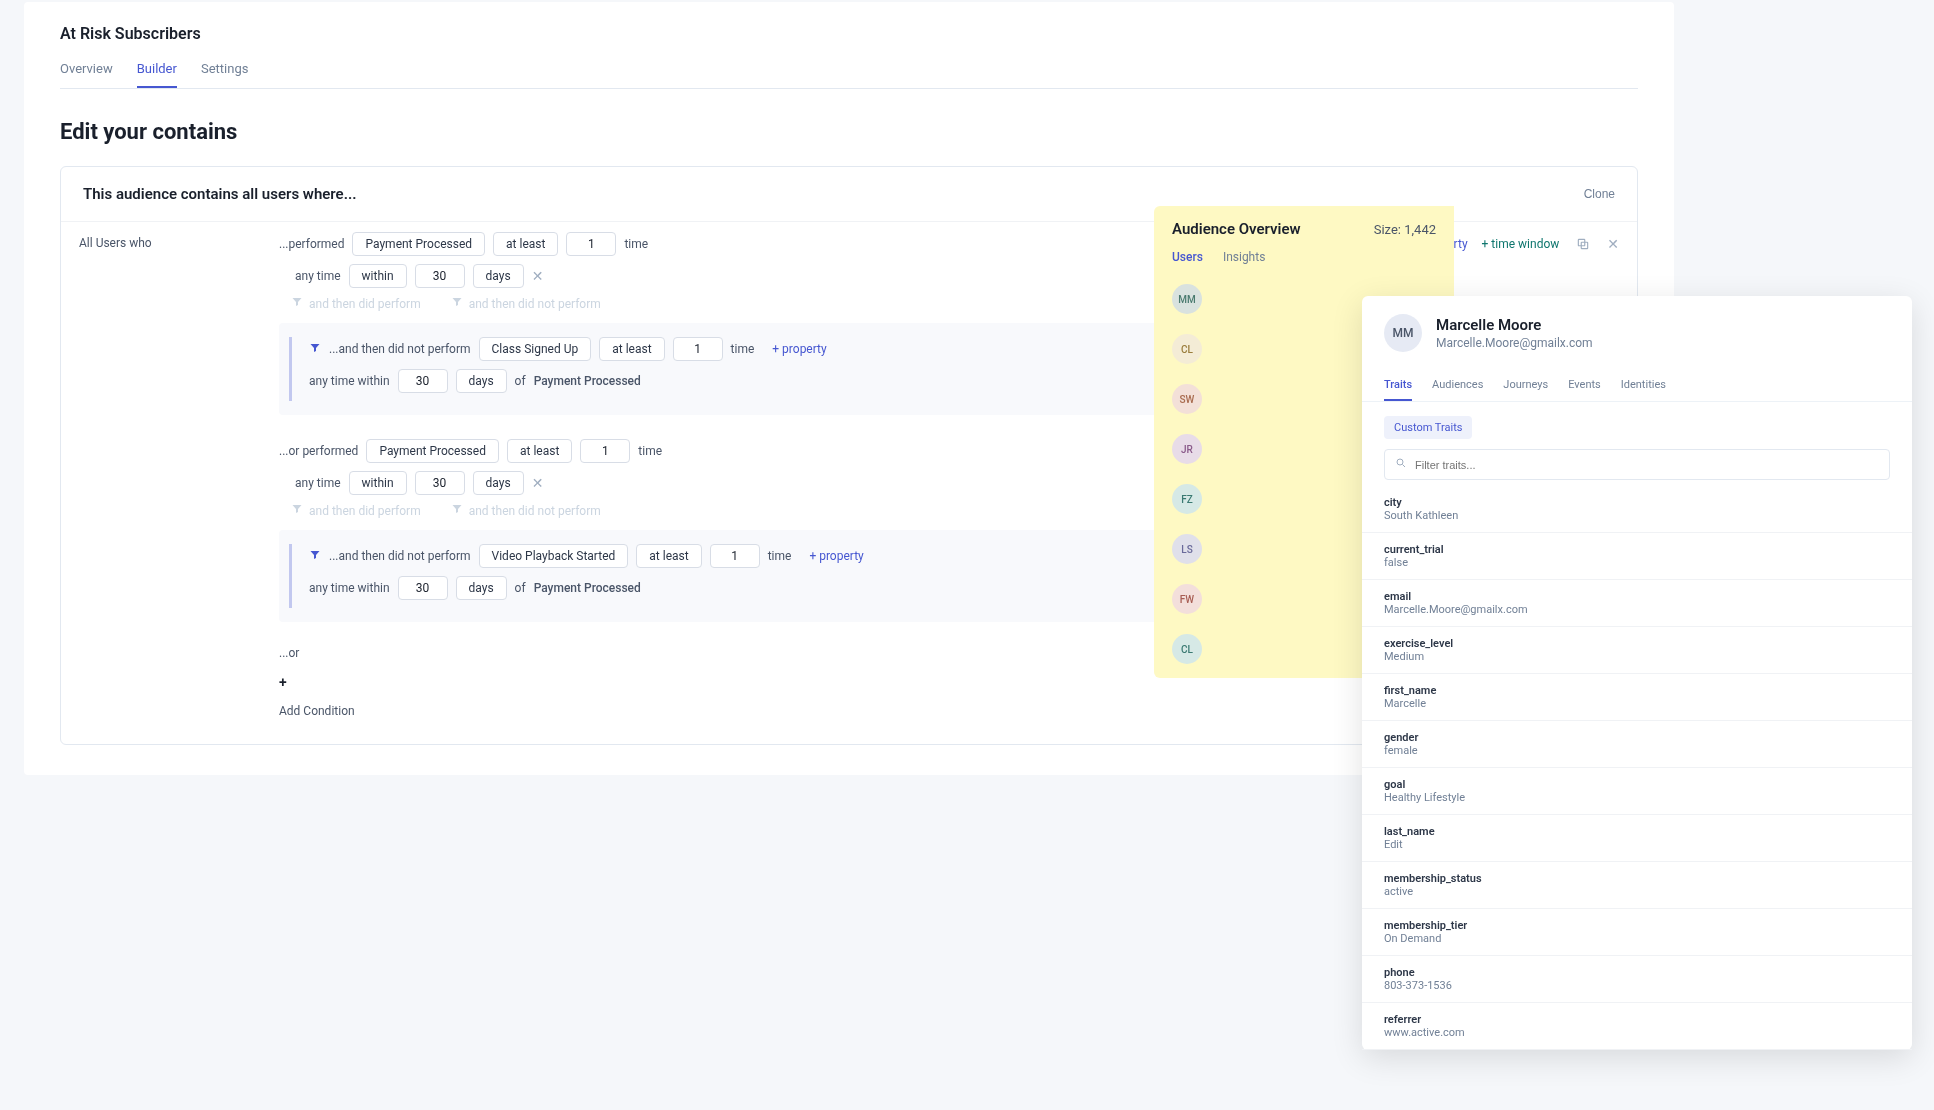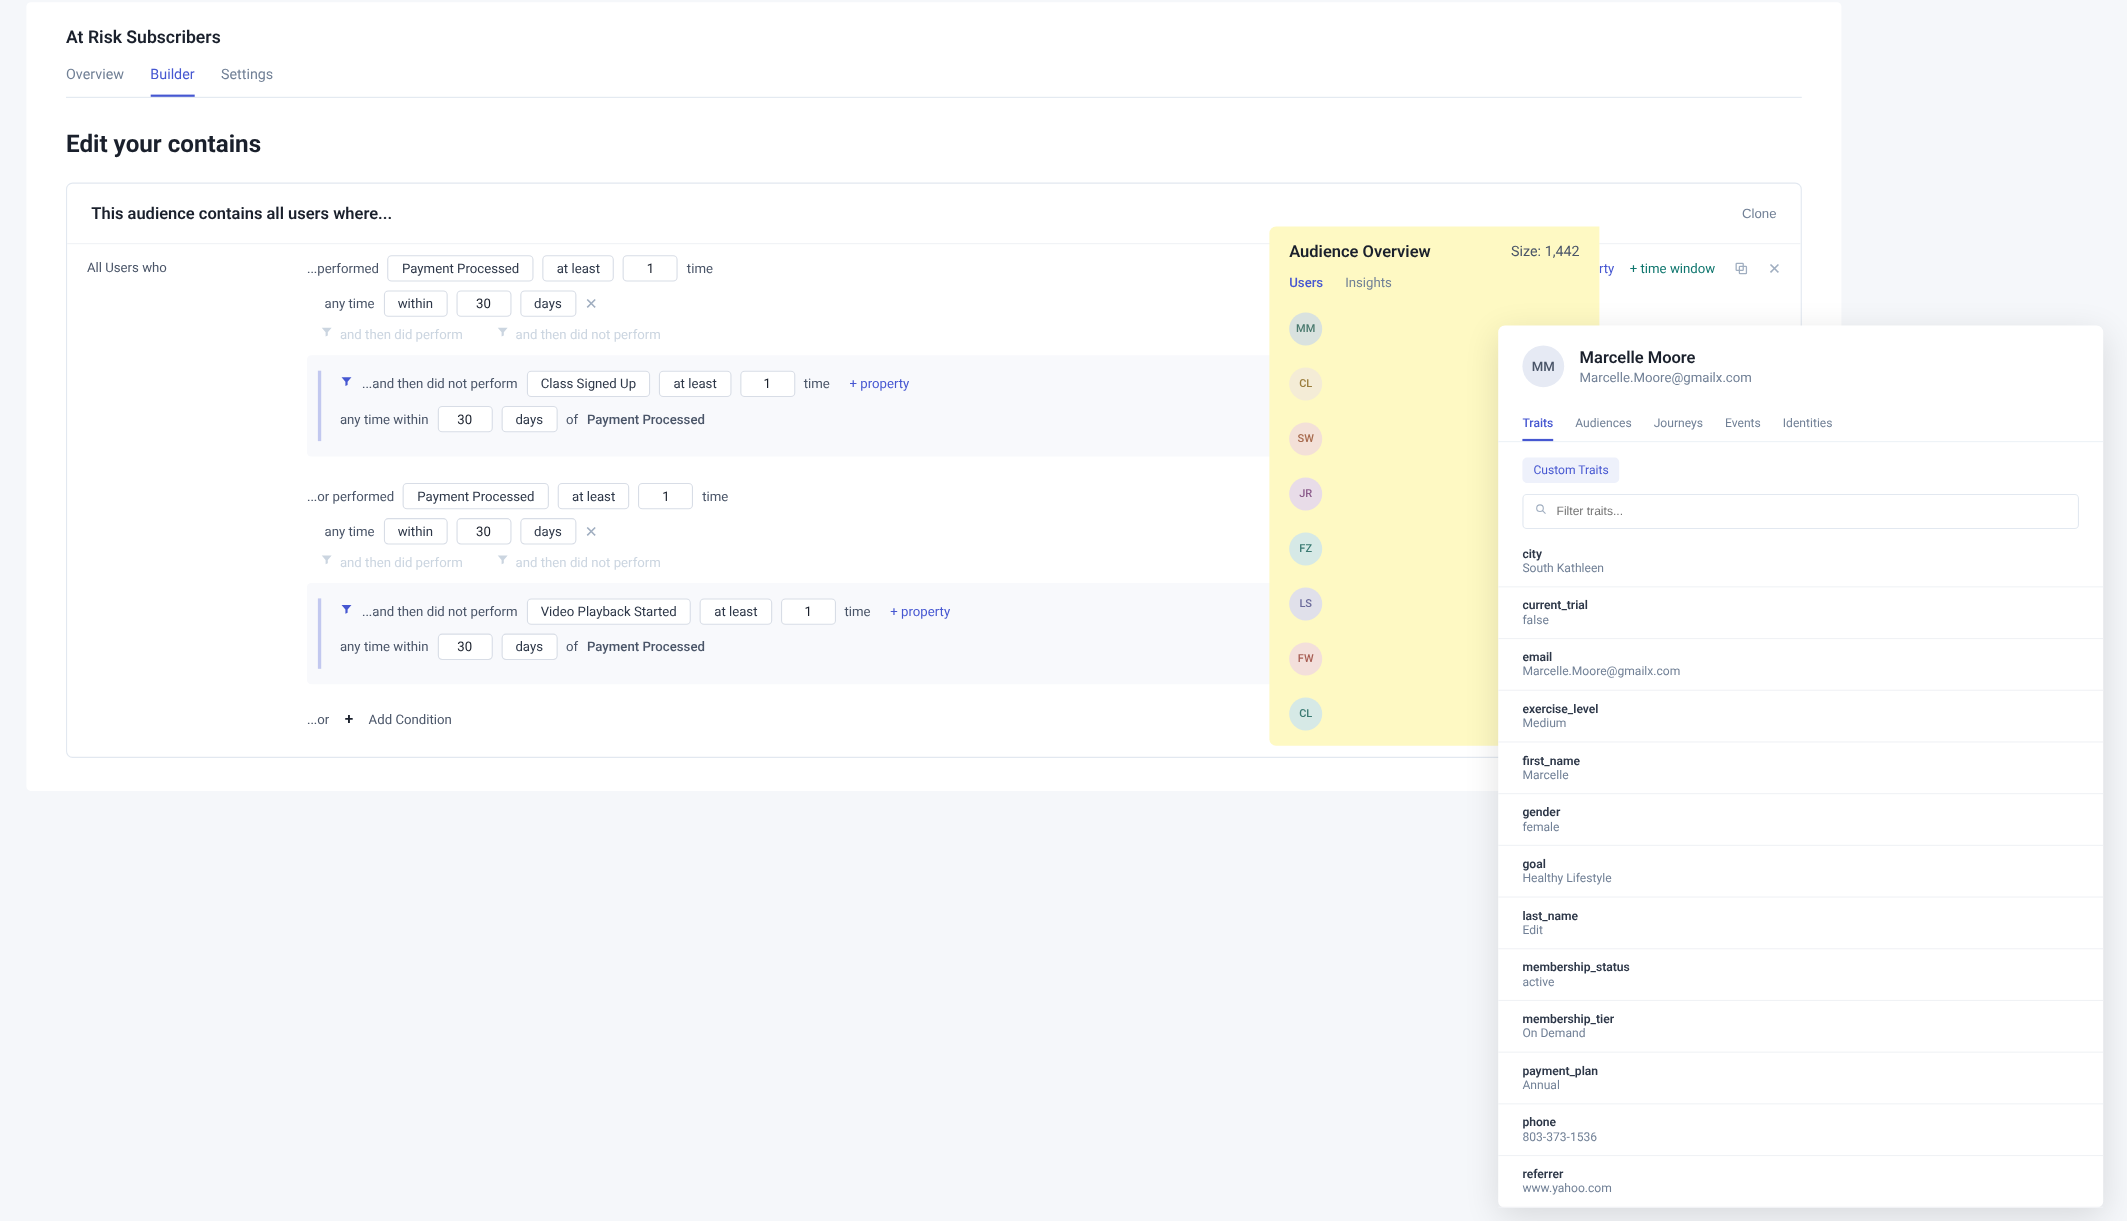--- a/index.html
+++ b/index.html
@@ -30,21 +30,21 @@
 .icon-btn { width: 20px; height: 20px; display: inline-flex; align-items: center; justify-content: center; cursor: pointer; color: #a0aec0; }
 .cond-actions { margin-left: auto; display: flex; gap: 14px; align-items: center; }
 .close-x { cursor: pointer; color: #a0aec0; font-size: 14px; }
 .then-hints { display: flex; gap: 30px; margin: 6px 0 12px 12px; }
 .hint { display: flex; align-items: center; gap: 6px; color: #cbd5e0; font-size: 12px; }
 .sub-block { background: #f8f9fc; border-radius: 4px; padding: 14px 18px; margin: 4px 18px 14px 18px; position: relative; }
 .sub-block .filter-bar { position: absolute; left: 10px; top: 14px; width: 3px; height: calc(100% - 28px); background: #4657d1; opacity: 0.3; }
 .sub-block .cond-line { margin-left: 12px; }
 .sub-close { position: absolute; right: 14px; top: 12px; color: #a0aec0; cursor: pointer; }
 .indent-label { margin-left: 56px; }
-.or-row { padding: 10px 18px; display: flex; align-items: center; gap: 14px; }
+.or-row { padding: 10px 18px; display: flex; gap: 14px; flex-direction: column; }
 .plus-icon { font-size: 14px; font-weight: 600; }
 .funnel-icon { display: inline-block; }
 .funnel-icon svg { width: 12px; height: 12px; }
 
 
 .overview-panel { position: absolute; right: 480px; top: 206px; width: 300px; background: #fef9c3; border-radius: 6px 0 0 6px; padding: 14px 18px; z-index: 5; }
 .overview-head { display: flex; justify-content: space-between; align-items: center; margin-bottom: 12px; }
 .overview-title { font-size: 15px; font-weight: 600; }
 .overview-size { font-size: 13px; color: #4a5568; }
 .overview-tabs { display: flex; gap: 20px; margin-bottom: 14px; }
@@ -316,26 +316,22 @@
         </div>
         <div class="trait-row">
           <div class="trait-key">membership_status</div>
           <div class="trait-val">active</div>
         </div>
         <div class="trait-row">
           <div class="trait-key">membership_tier</div>
           <div class="trait-val">On Demand</div>
         </div>
         <div class="trait-row">
-          <div class="trait-key">payment_plan</div>
-          <div class="trait-val">Annual</div>
-        </div>
-        <div class="trait-row">
           <div class="trait-key">phone</div>
           <div class="trait-val">803-373-1536</div>
         </div>
         <div class="trait-row">
           <div class="trait-key">referrer</div>
-          <div class="trait-val">www.yahoo.com</div>
+          <div class="trait-val">www.active.com</div>
         </div>
       </div>
   </div>
 </div>
 
 </body></html>

